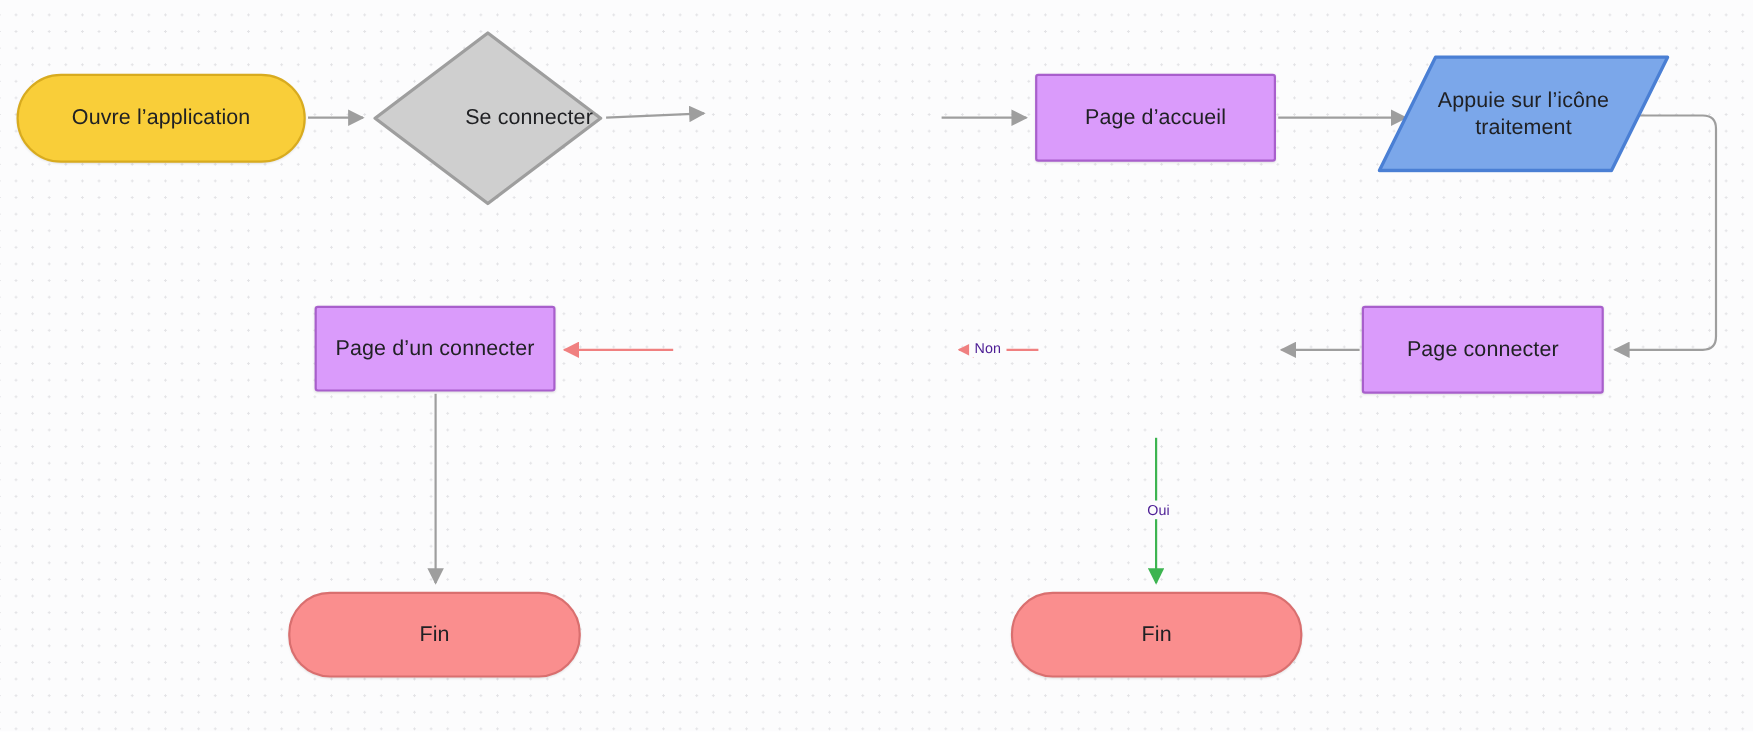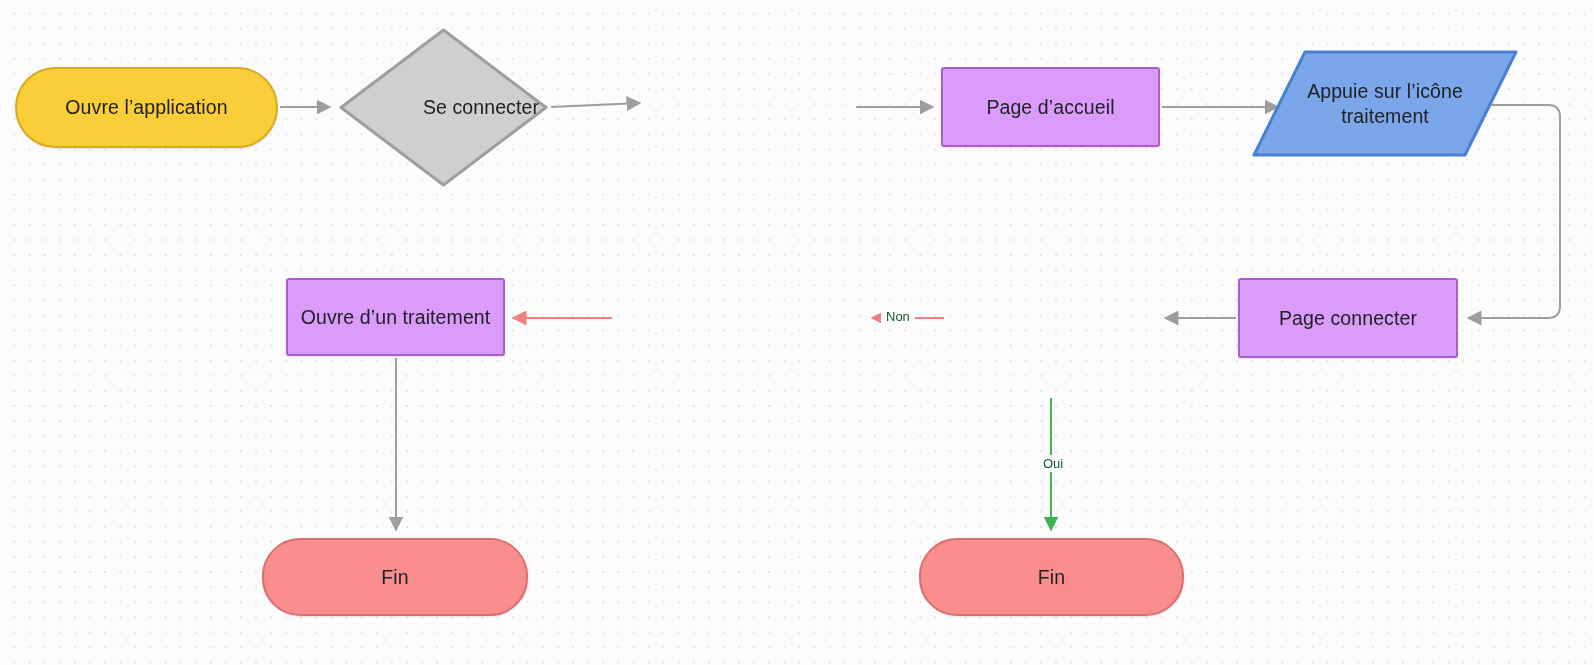--- a/index.html
+++ b/index.html
@@ -93,21 +93,21 @@
     width: 100%; height: 100%;
   }
   .n-io .lbl {
     position: relative;
     z-index: 2;
   }
 
   .edge-label {
     position: absolute;
     font-size: 13px;
-    color: #14532d;
+    color: #4c1d95;
     background: #fcfcfd;
     padding: 1px 5px;
     white-space: nowrap;
     user-select: none;
   }
 </style>
 </head>
 <body>
 
 <div id="canvas">
@@ -169,21 +169,21 @@
     <span class="lbl">Appuie sur l’icône traitement</span>
   </div>
 
   <div class="node n-process" style="left:1238px; top:278px; width:220px; height:80px;">
     <span class="lbl">Page connecter</span>
   </div>
 
 
 
   <div class="node n-process" style="left:286px; top:278px; width:219px; height:78px;">
-    <span class="lbl">Ouvre d’un traitement</span>
+    <span class="lbl">Page d’un connecter</span>
   </div>
 
   <div class="node n-end" style="left:262px; top:538px; width:266px; height:78px;">
     <span class="lbl">Fin</span>
   </div>
 
   <div class="node n-end" style="left:919px; top:538px; width:265px; height:78px;">
     <span class="lbl">Fin</span>
   </div>
 

